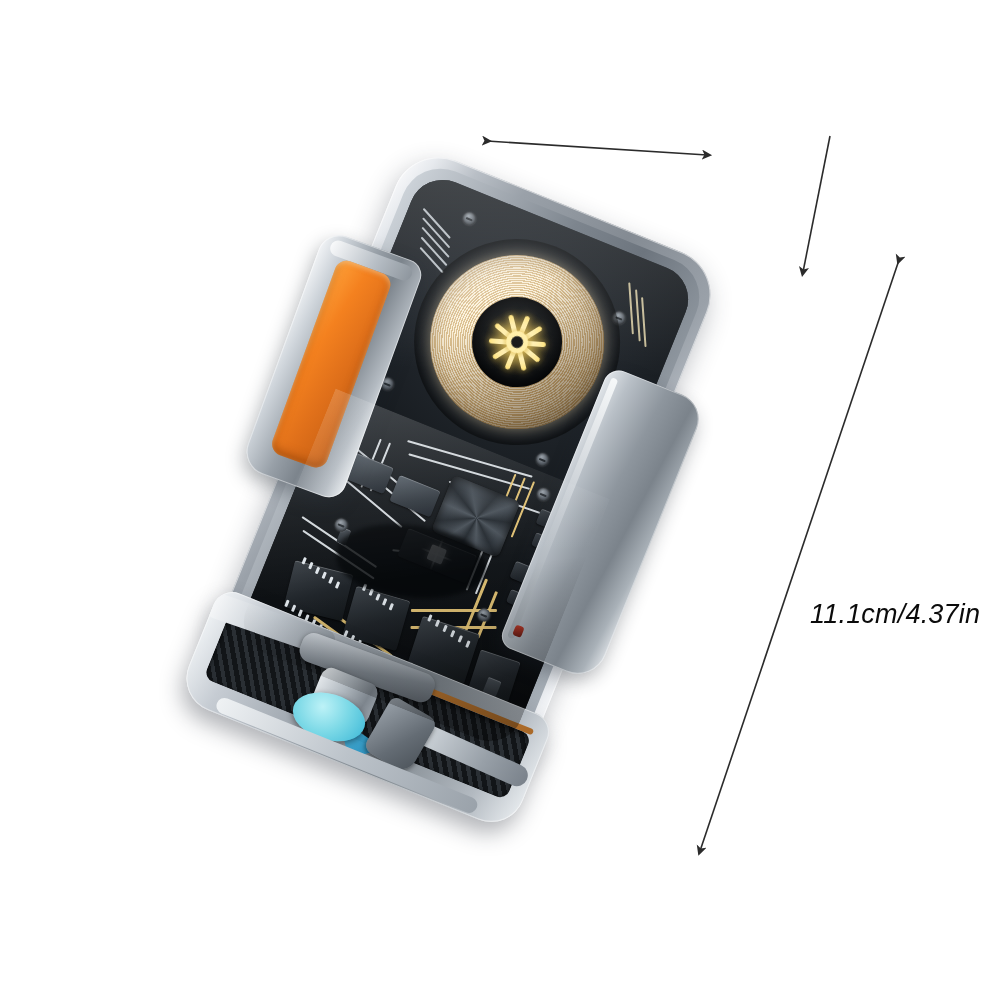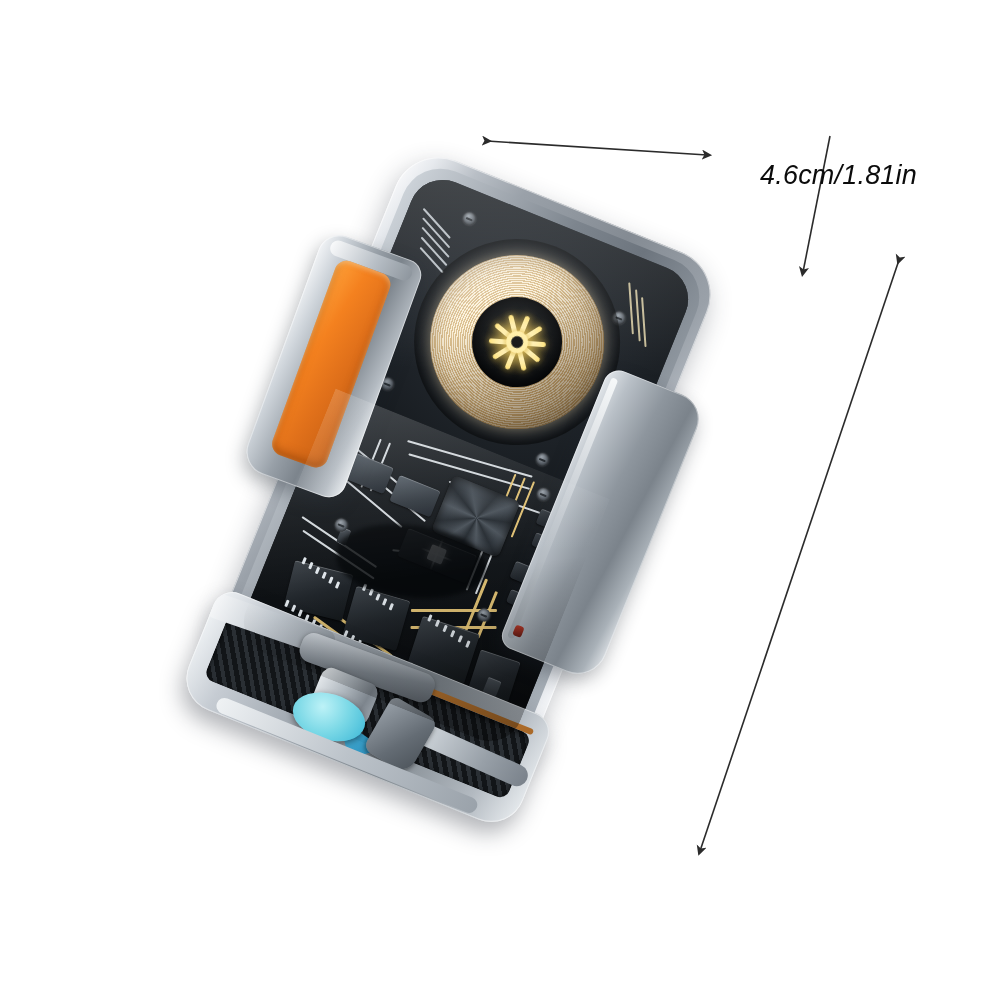--- a/index.html
+++ b/index.html
@@ -298,21 +298,21 @@
       </marker>
     </defs>
 
     <line x1="487" y1="141" x2="707" y2="155" stroke="#2b2b2b" stroke-width="1.6" marker-start="url(#ah2)" marker-end="url(#ah)"></line>
 
     <line x1="830" y1="136" x2="803" y2="272" stroke="#2b2b2b" stroke-width="1.6" marker-end="url(#ah)"></line>
 
     <line x1="899" y1="260" x2="700" y2="851" stroke="#2b2b2b" stroke-width="1.6" marker-start="url(#ah2)" marker-end="url(#ah)"></line>
   </svg>
 
-  <div class="dim-label" id="lbl-depth">4.6cm/1.81in</div>
+  <div class="dim-label" id="lbl-height">11.1cm/4.37in</div>
 
   <div id="product">
 
     <div class="arm-left">
       <div class="lip"></div>
       <div class="pad"></div>
     </div>
 
     <div class="arm-right">
       <div class="ridge"></div>

